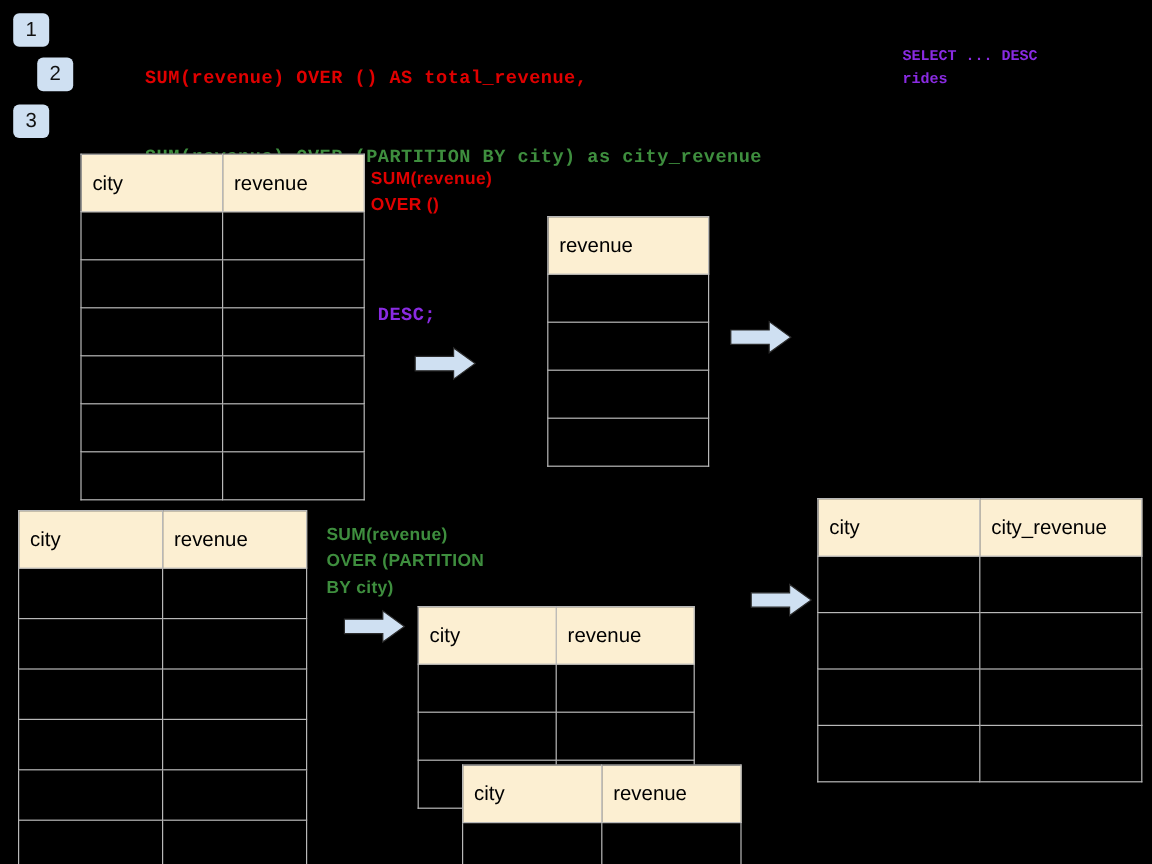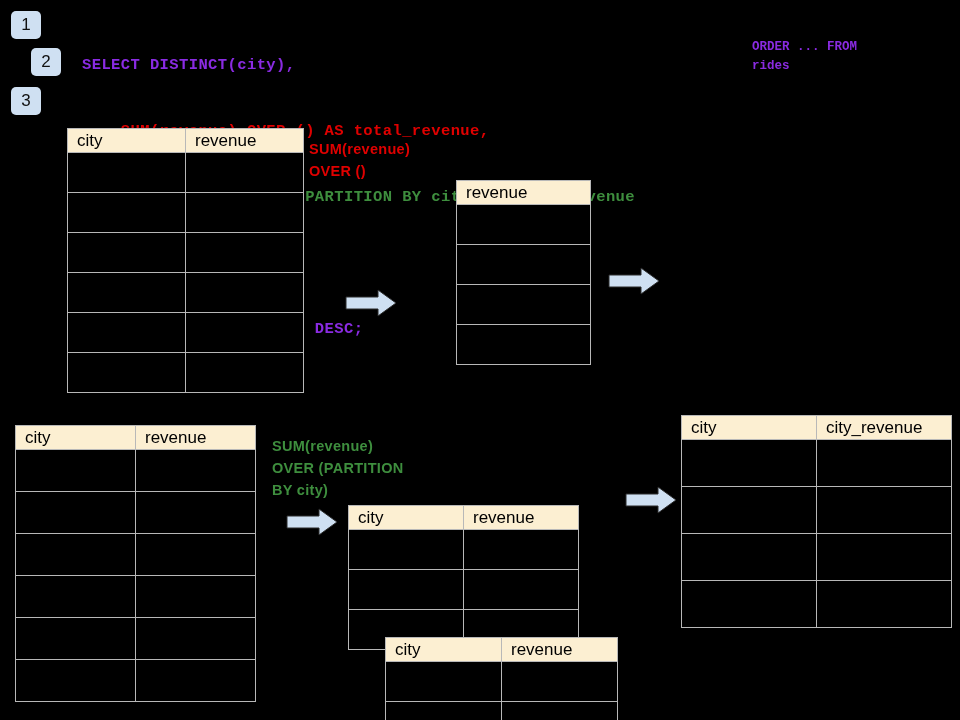--- a/index.html
+++ b/index.html
@@ -82,21 +82,21 @@
     margin: 0;
   }
   .tbl th {
     background: #FCEFD2;
     color: #000000;
     font-family: "Liberation Sans", sans-serif;
     font-size: 17px;
     font-weight: 400;
     text-align: left;
     padding-left: 9px;
-    height: 24px;
+    height: 48px;
     box-sizing: border-box;
   }
   .tbl td {
     background: #000000;
     height: 40px;
     box-sizing: border-box;
   }
 
   
   .arrow {
@@ -106,28 +106,27 @@
 </head>
 <body>
 
 <div id="canvas">
 
   <div class="badge" style="left:11px; top:11px;">1</div>
   <div class="badge" style="left:31px; top:48px;">2</div>
   <div class="badge" style="left:11px; top:87px;">3</div>
 
   <div class="code" style="left:82px; top:10px;">
-    <div class="code-line c-purple">SELECT DISTINCT(city),</div>
     <div class="code-line c-red">    SUM(revenue) OVER () AS total_revenue,</div>
     <div class="code-line c-green">    SUM(revenue) OVER (PARTITION BY city) as city_revenue</div>
     <div class="code-line c-purple">  FROM rides</div>
     <div class="code-line c-purple">  ORDER by city_revenue DESC;</div>
   </div>
 
-  <div class="annot-small" style="left:752px; top:38px;">ORDER ... FROM
+  <div class="annot-small" style="left:752px; top:38px;">SELECT ... DESC
 rides</div>
 
   <div class="annot c-red" style="left:309px; top:138px;">SUM(revenue)
 OVER ()</div>
 
   <div class="annot c-green" style="left:272px; top:435px;">SUM(revenue)
 OVER (PARTITION
 BY city)</div>
 
   <table class="tbl" style="left:67px; top:128px; width:236px;">

